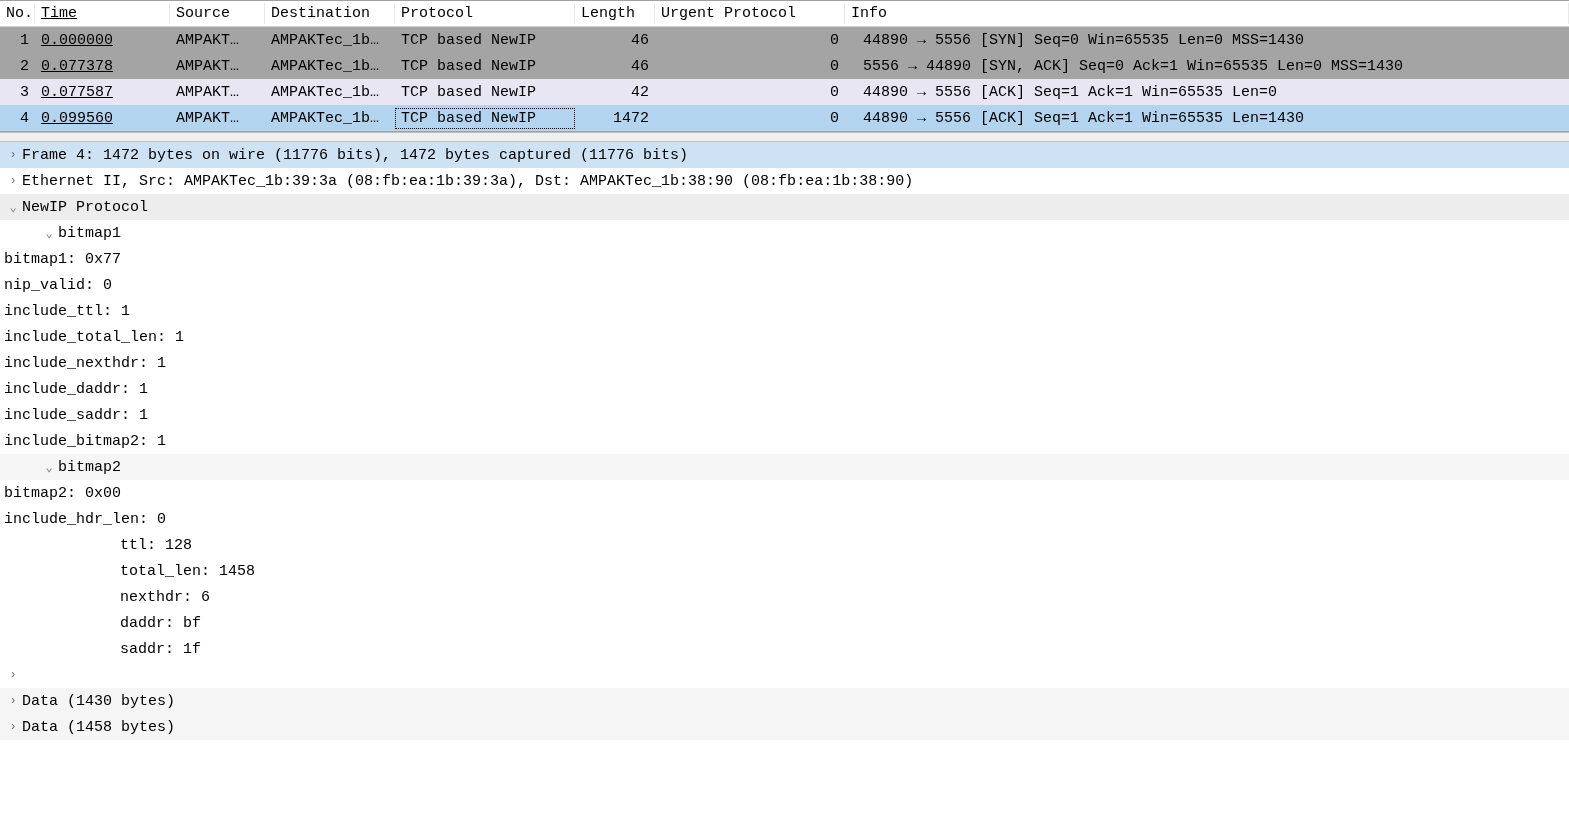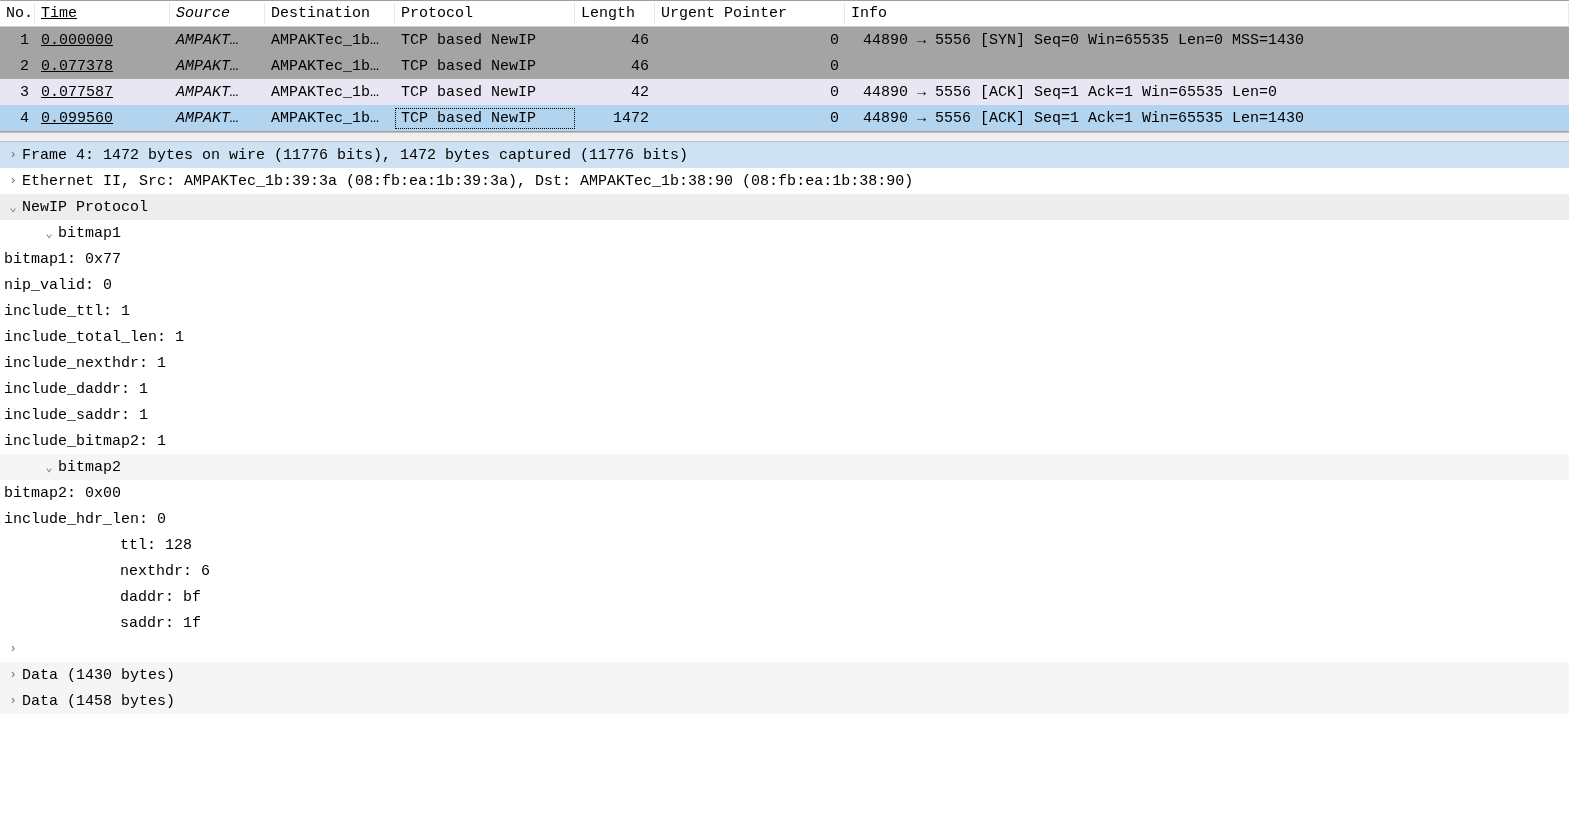--- a/index.html
+++ b/index.html
@@ -38,21 +38,21 @@
   .packet-row.light { background: #e8e6f2; }
   .packet-row.selected { background: #b3d4ef; }
   .packet-cell {
     padding: 2px 6px;
     white-space: nowrap;
     overflow: hidden;
   }
   .col-no { width: 35px; text-align: right; }
   .col-no-hdr { width: 35px; text-align: right; }
   .col-time { width: 135px; text-decoration: underline; }
-  .col-src { width: 95px; font-style: italic; }
+  .col-src { width: 95px; }
   .col-dst { width: 130px; }
   .col-proto { width: 180px; font-family: Liberation Mono, monospace; }
   .col-len { width: 80px; text-align: right; }
   .col-len-hdr { width: 80px; text-align: left; }
   .col-urg { width: 190px; text-align: right; }
   .col-urg-hdr { width: 190px; text-align: left; }
   .col-info { flex: 1; padding-left: 18px; }
   .dotted-box {
     outline: 1px dotted #000;
     outline-offset: -1px;
@@ -91,21 +91,21 @@
 <body>
 
 <div class="packet-list">
   <div class="header-row">
     <div class="header-cell col-no-hdr">No.</div>
     <div class="header-cell col-time">Time</div>
     <div class="header-cell col-src">Source</div>
     <div class="header-cell col-dst">Destination</div>
     <div class="header-cell col-proto">Protocol</div>
     <div class="header-cell col-len-hdr">Length</div>
-    <div class="header-cell col-urg-hdr">Urgent Pointer</div>
+    <div class="header-cell col-urg-hdr">Urgent Protocol</div>
     <div class="header-cell col-info" style="text-align:left;padding-left:6px">Info</div>
   </div>
 
   <div class="packet-row dark">
     <div class="packet-cell col-no">1</div>
     <div class="packet-cell col-time">0.000000</div>
     <div class="packet-cell col-src">AMPAKT…</div>
     <div class="packet-cell col-dst">AMPAKTec_1b…</div>
     <div class="packet-cell col-proto">TCP based NewIP</div>
     <div class="packet-cell col-len">46</div>
@@ -113,20 +113,21 @@
     <div class="packet-cell col-info">44890 → 5556 [SYN] Seq=0 Win=65535 Len=0 MSS=1430</div>
   </div>
   <div class="packet-row dark">
     <div class="packet-cell col-no">2</div>
     <div class="packet-cell col-time">0.077378</div>
     <div class="packet-cell col-src">AMPAKT…</div>
     <div class="packet-cell col-dst">AMPAKTec_1b…</div>
     <div class="packet-cell col-proto">TCP based NewIP</div>
     <div class="packet-cell col-len">46</div>
     <div class="packet-cell col-urg">0</div>
+    <div class="packet-cell col-info">5556 → 44890 [SYN, ACK] Seq=0 Ack=1 Win=65535 Len=0 MSS=1430</div>
   </div>
   <div class="packet-row light">
     <div class="packet-cell col-no">3</div>
     <div class="packet-cell col-time">0.077587</div>
     <div class="packet-cell col-src">AMPAKT…</div>
     <div class="packet-cell col-dst">AMPAKTec_1b…</div>
     <div class="packet-cell col-proto">TCP based NewIP</div>
     <div class="packet-cell col-len">42</div>
     <div class="packet-cell col-urg">0</div>
     <div class="packet-cell col-info">44890 → 5556 [ACK] Seq=1 Ack=1 Win=65535 Len=0</div>
@@ -199,20 +200,23 @@
       <span class="tree-text">bitmap2: 0x00</span>
     </div>
   <div class="tree-row indent-3">
       <span class="tree-text">include_hdr_len: 0</span>
     </div>
 
   <div class="tree-row indent-2">
       <span class="tree-text">ttl: 128</span>
     </div>
   <div class="tree-row indent-2">
+      <span class="tree-text">total_len: 1458</span>
+    </div>
+  <div class="tree-row indent-2">
       <span class="tree-text">nexthdr: 6</span>
     </div>
   <div class="tree-row indent-2">
       <span class="tree-text">daddr: bf</span>
     </div>
   <div class="tree-row indent-2">
       <span class="tree-text">saddr: 1f</span>
     </div>
 
   <div class="tree-row">

